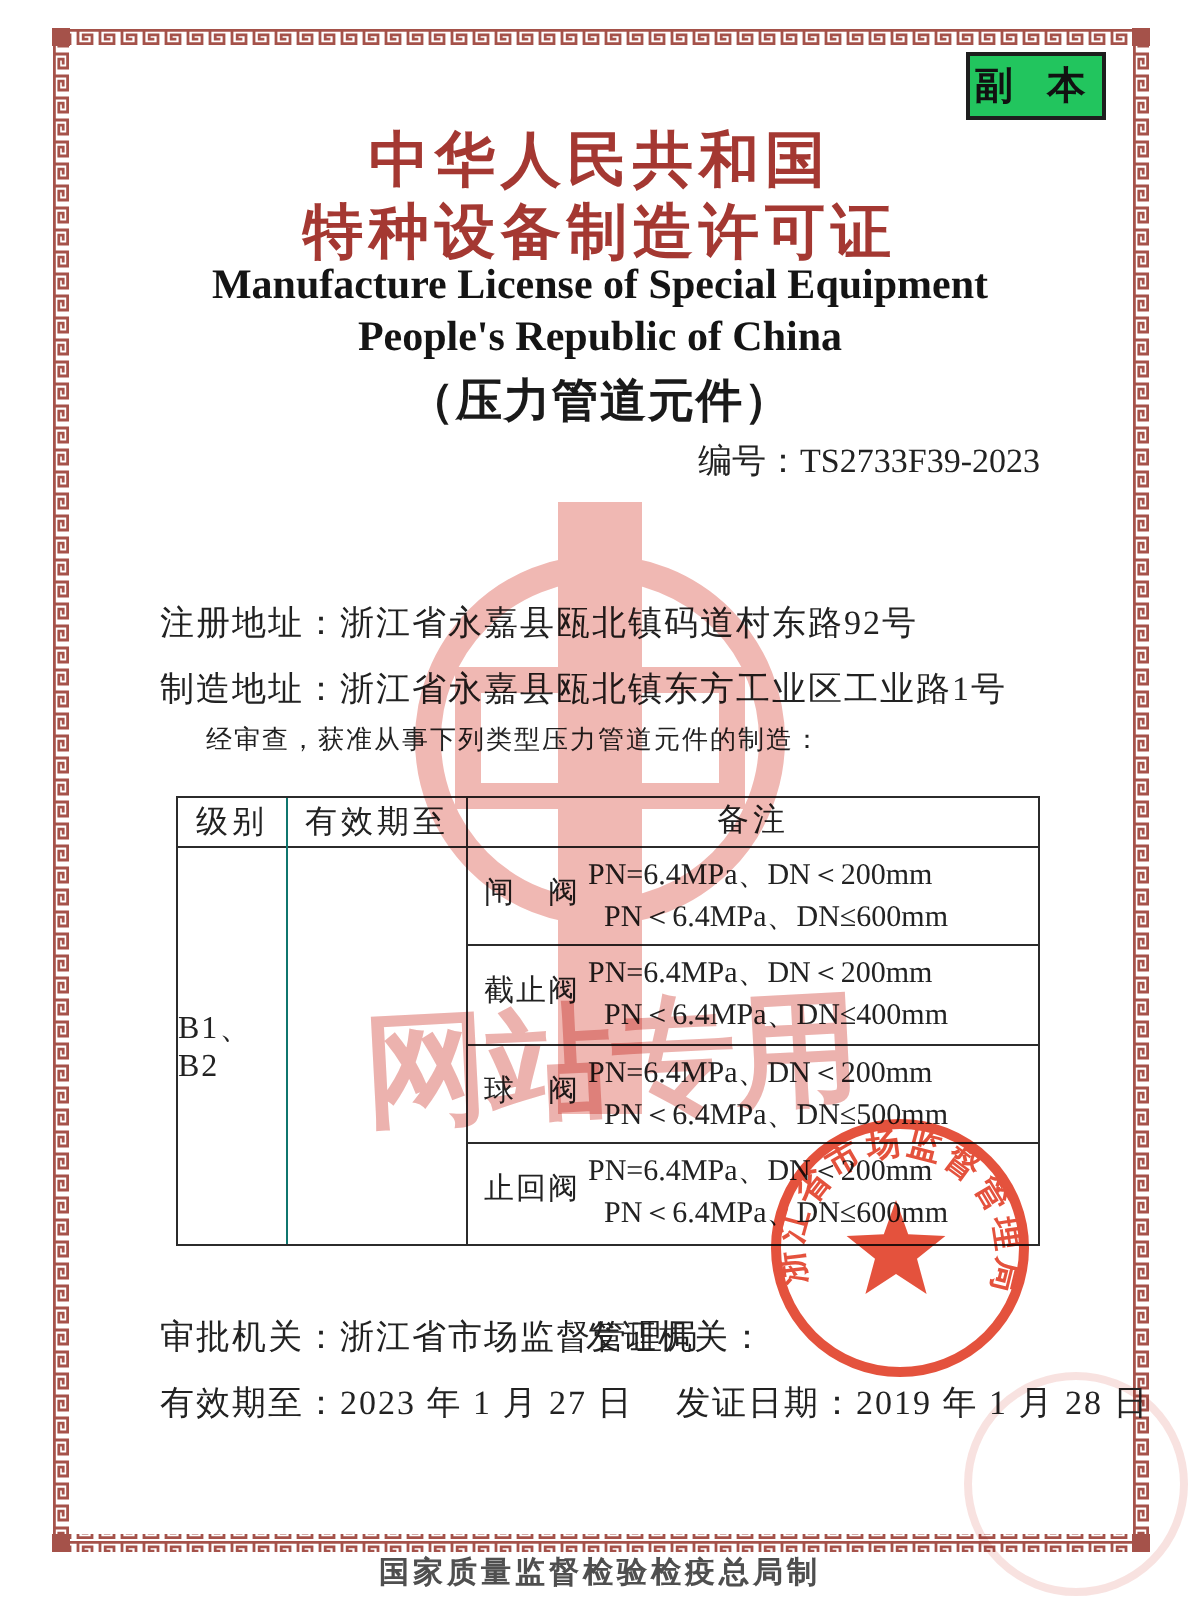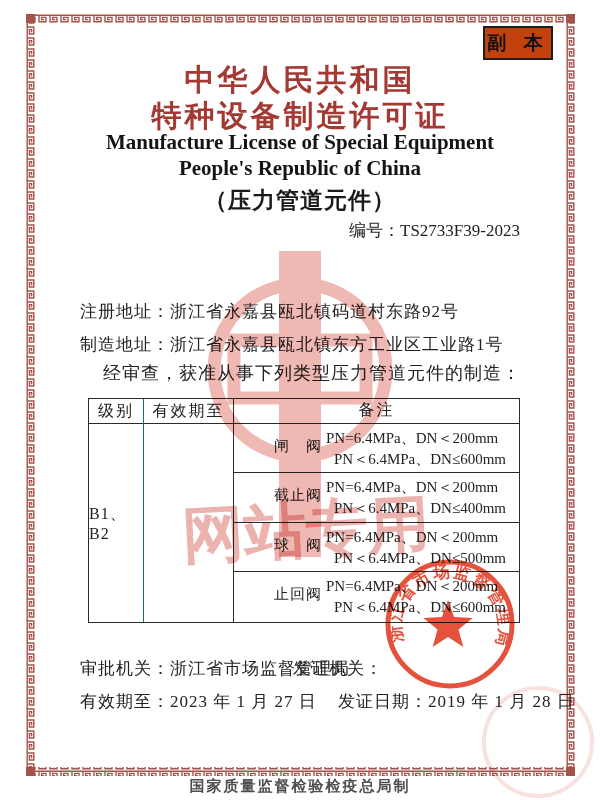--- a/index.html
+++ b/index.html
@@ -8,38 +8,38 @@
   .abs{position:absolute;}
   .ctr{left:0;width:600px;text-align:center;}
   .title-cn{font-family:"Liberation Sans","DejaVu Sans",sans-serif;font-weight:bold;
             font-size:30px;color:#a43832;letter-spacing:3px;}
   .title-en{font-family:"Liberation Serif","DejaVu Serif",serif;font-weight:bold;
             font-size:21px;color:#141414;}
   .subtitle{font-family:"Liberation Sans","DejaVu Sans",sans-serif;font-weight:bold;
             font-size:23px;color:#1a1a1a;letter-spacing:1px;}
   .badge{left:483px;top:26px;width:66px;height:30px;border:2px solid #1e1e1e;
          font-family:"Liberation Sans",sans-serif;font-weight:bold;font-size:19px;color:#111;
-         display:flex;align-items:center;justify-content:center;letter-spacing:6px;background:#c2410c;}
+         display:flex;align-items:center;justify-content:center;letter-spacing:6px;background:#22c55e;}
   .lic{right:80px;top:219px;font-size:17px;color:#222;}
   .field{left:80px;font-size:17px;color:#222;letter-spacing:1px;white-space:nowrap;}
-  .statement{left:103px;font-size:18px;color:#222;letter-spacing:1px;}
+  .statement{left:103px;font-size:13px;color:#222;letter-spacing:1px;}
   .lic-table{left:88px;top:398px;width:432px;height:225px;border:1.5px solid #2b2b2b;
              display:flex;box-sizing:border-box;background:transparent;}
   .col{display:flex;flex-direction:column;box-sizing:border-box;}
   .col1{width:55px;border-right:1px solid #0f766e;}
   .col2{width:90px;border-right:1px solid #2b2b2b;}
   .col3{flex:1;}
   .th{height:25px;border-bottom:1px solid #2b2b2b;display:flex;align-items:center;
       justify-content:center;font-size:16px;letter-spacing:2px;color:#222;box-sizing:border-box;}
   .merged{flex:1;display:flex;align-items:center;justify-content:center;font-size:16px;
           color:#222;letter-spacing:1px;}
   .rrow{height:50px;box-sizing:border-box;border-bottom:1px solid #2b2b2b;display:flex;
         padding:3px 0 0 8px;font-size:15px;color:#222;}
   .rrow:last-child{border-bottom:none;}
-  .vname{width:52px;flex:0 0 52px;padding-top:10px;letter-spacing:1px;margin-left:32px;}
+  .vname{width:52px;flex:0 0 52px;padding-top:10px;letter-spacing:1px;}
   .specs{flex:1;line-height:21px;padding-top:1px;}
   .specs .l2{padding-left:8px;}
   .frow{font-size:17px;color:#222;letter-spacing:1px;white-space:nowrap;}
   .bottom-note{top:777px;font-family:"Liberation Sans","DejaVu Sans",sans-serif;
                font-weight:bold;font-size:15px;color:#4f4f4f;letter-spacing:2px;}
   .wm-text{left:182px;top:488px;font-family:"Liberation Sans",sans-serif;font-weight:bold;
            font-size:62px;color:rgba(224,126,120,0.60);letter-spacing:0px;
            transform:rotate(-3deg);mix-blend-mode:multiply;pointer-events:none;white-space:nowrap;}
   .ovl{position:absolute;left:0;top:0;mix-blend-mode:multiply;pointer-events:none;}
 </style>

